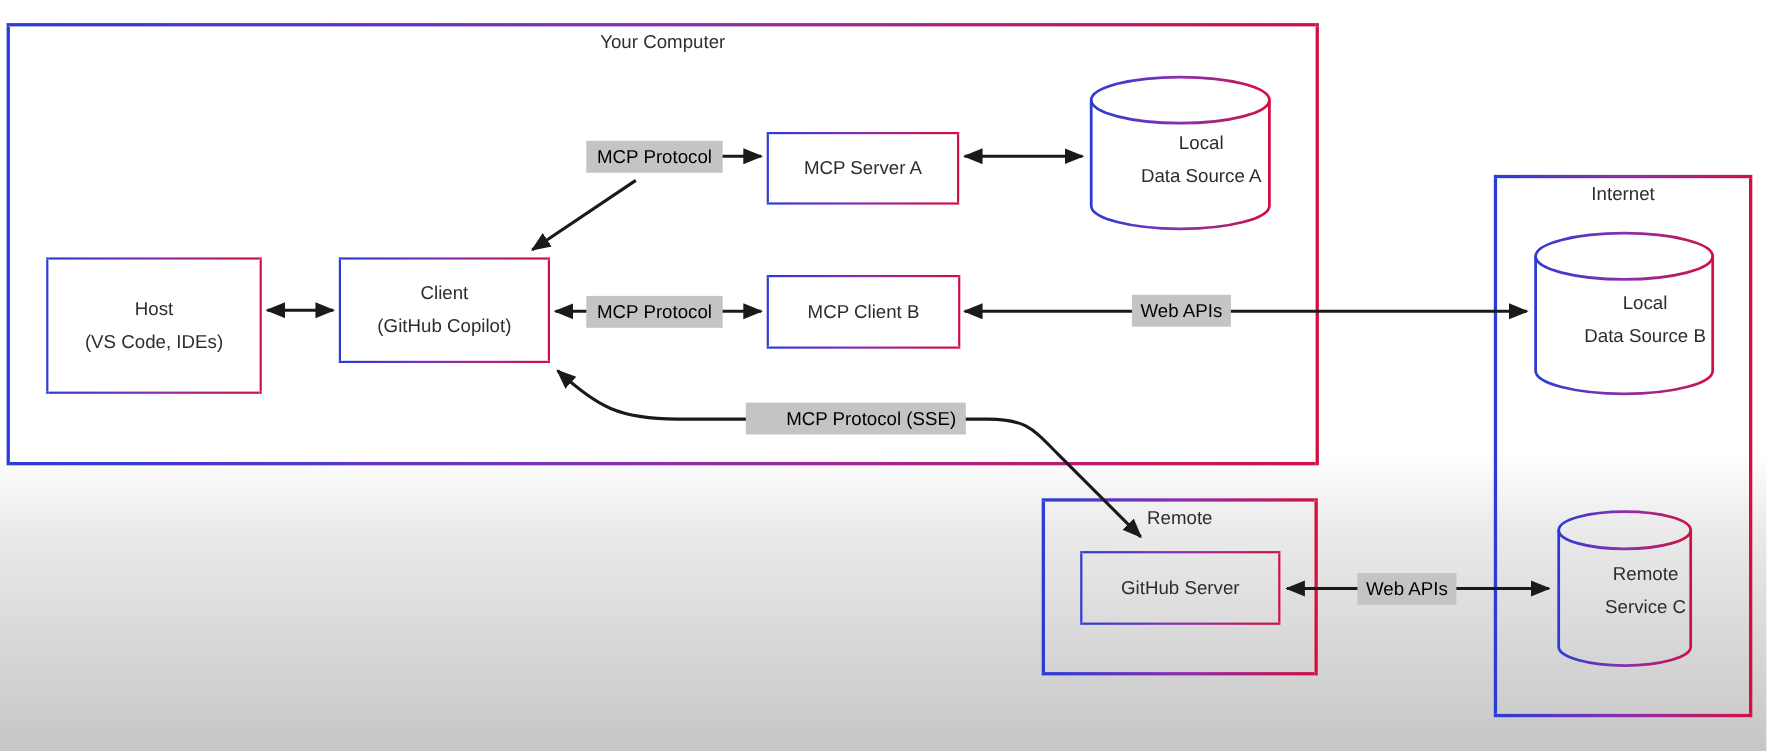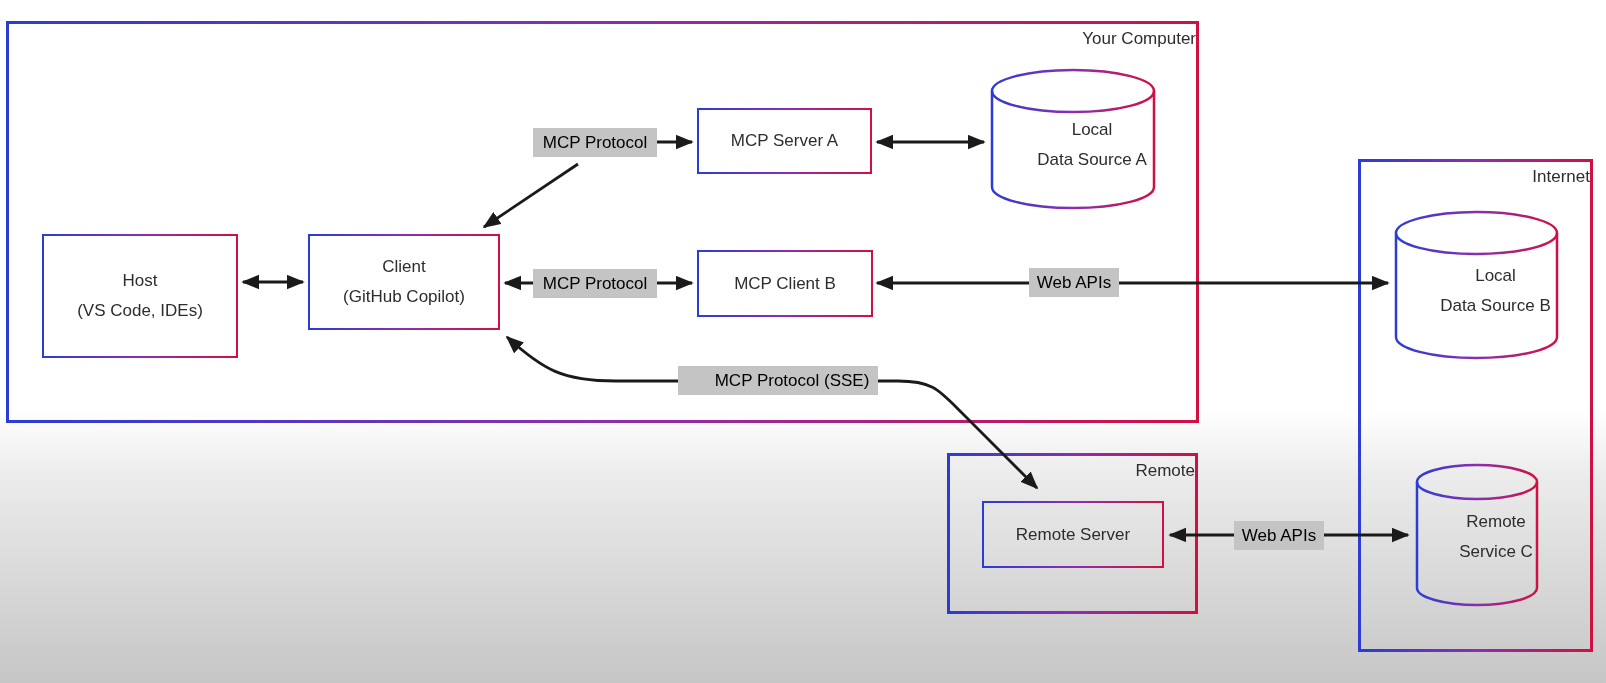--- a/index.html
+++ b/index.html
@@ -14,21 +14,21 @@
   .gbox,.nbox{
     position:absolute;
     box-sizing:border-box;
     border:3px solid;
     border-image:linear-gradient(90deg,#2b3cd5 0%,#8a2fae 50%,#d11042 100%) 1;
     background:transparent;
   }
   .nbox{border-width:2.5px;display:flex;flex-direction:column;align-items:center;justify-content:center;}
   .gtitle{
     position:absolute;left:0;right:0;top:5px;
-    text-align:right;font-size:17px;color:#2d2d2d;
+    text-align:center;font-size:17px;color:#2d2d2d;
   }
   .nline{font-size:17px;line-height:30px;white-space:nowrap;}
   .cyl{position:absolute;}
   .cyltext{
     position:absolute;display:flex;flex-direction:column;
     align-items:center;justify-content:center;text-align:center;
     z-index:3;
     padding-left:19px;
   }
   .edgelabel{
@@ -59,30 +59,30 @@
   <div class="nbox" style="left:42px;top:234px;width:196px;height:124px;">
     <span class="nline">Host</span>
     <span class="nline">(VS Code, IDEs)</span>
   </div>
 
   <div class="nbox" style="left:308px;top:234px;width:192px;height:96px;">
     <span class="nline">Client</span>
     <span class="nline">(GitHub Copilot)</span>
   </div>
 
-  <div class="nbox" style="left:697px;top:108px;width:175px;height:66px;">
+  <div class="nbox" style="left:697px;top:120px;width:175px;height:66px;">
     <span class="nline">MCP Server A</span>
   </div>
 
   <div class="nbox" style="left:697px;top:250px;width:176px;height:67px;">
     <span class="nline">MCP Client B</span>
   </div>
 
   <div class="nbox" style="left:982px;top:501px;width:182px;height:67px;">
-    <span class="nline">Remote Server</span>
+    <span class="nline">GitHub Server</span>
   </div>
 
   <svg class="cyl" style="left:990px;top:68px;" width="166" height="142" viewBox="0 0 166 142">
     <defs>
       <linearGradient id="cg1" x1="0" y1="0" x2="1" y2="0">
         <stop offset="0" stop-color="#2b3cd5"></stop>
           <stop offset="0.5" stop-color="#8a2fae"></stop>
           <stop offset="1" stop-color="#d11042"></stop>
       </linearGradient>
     </defs>

